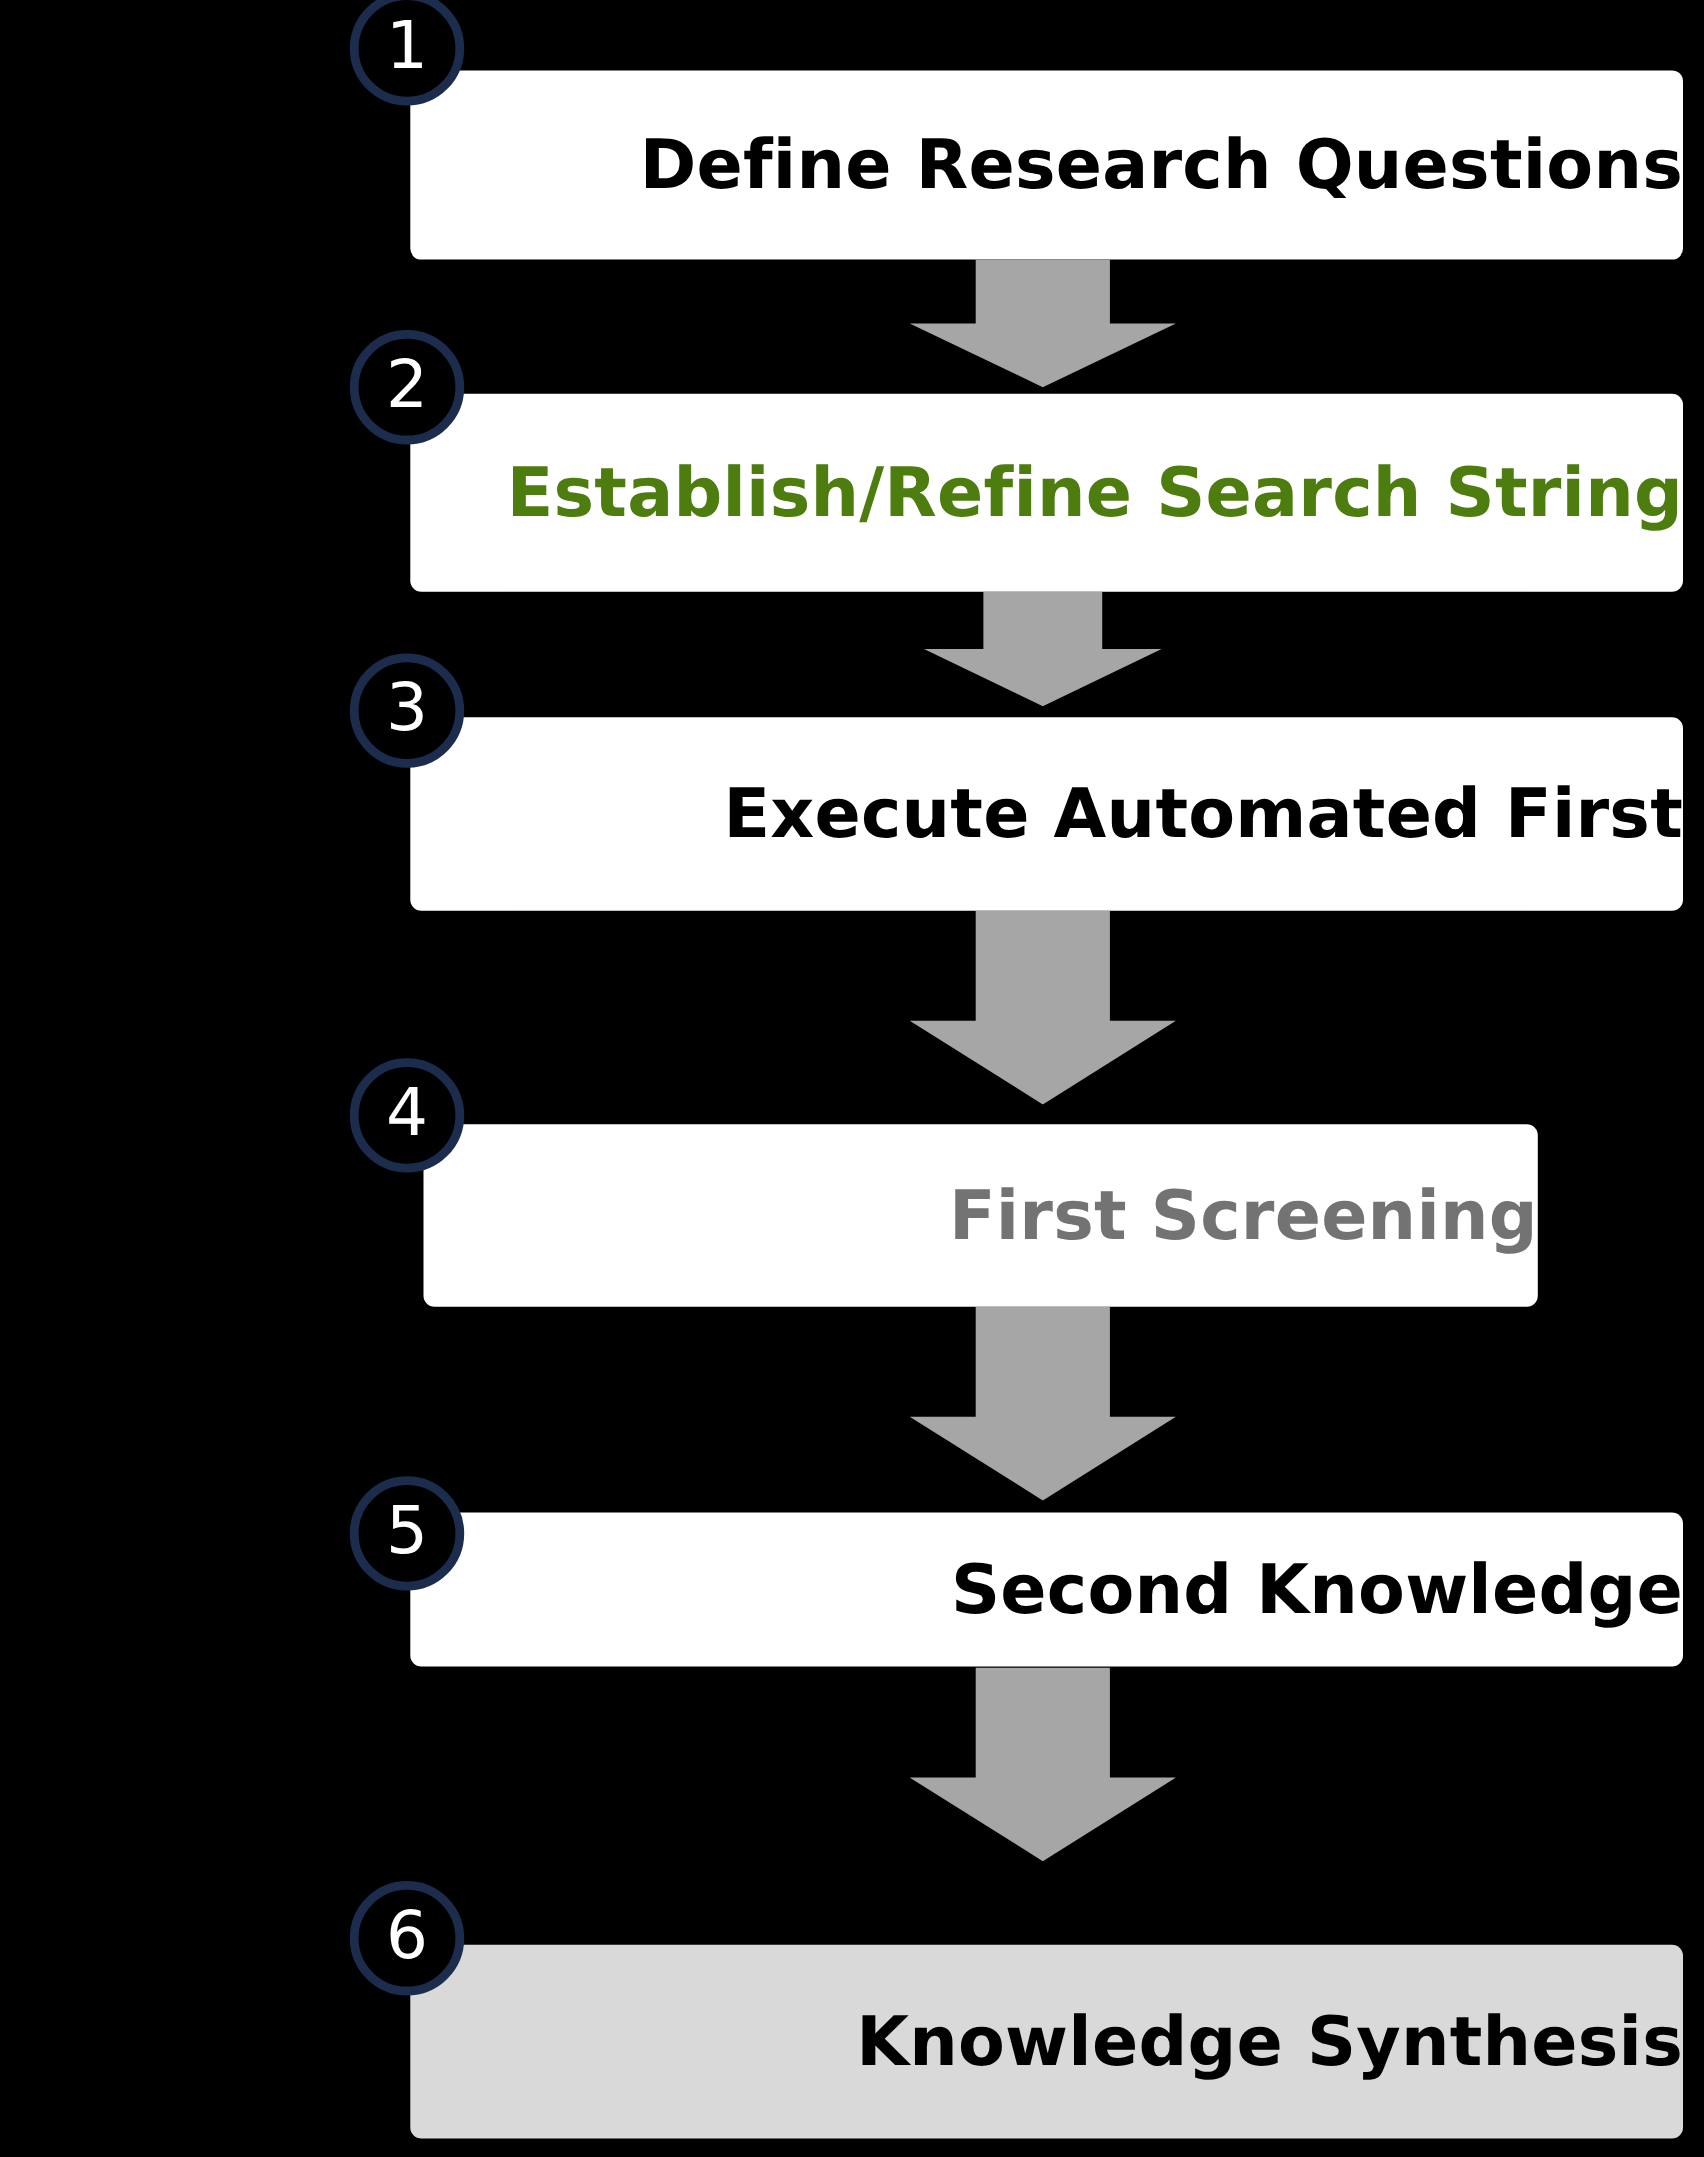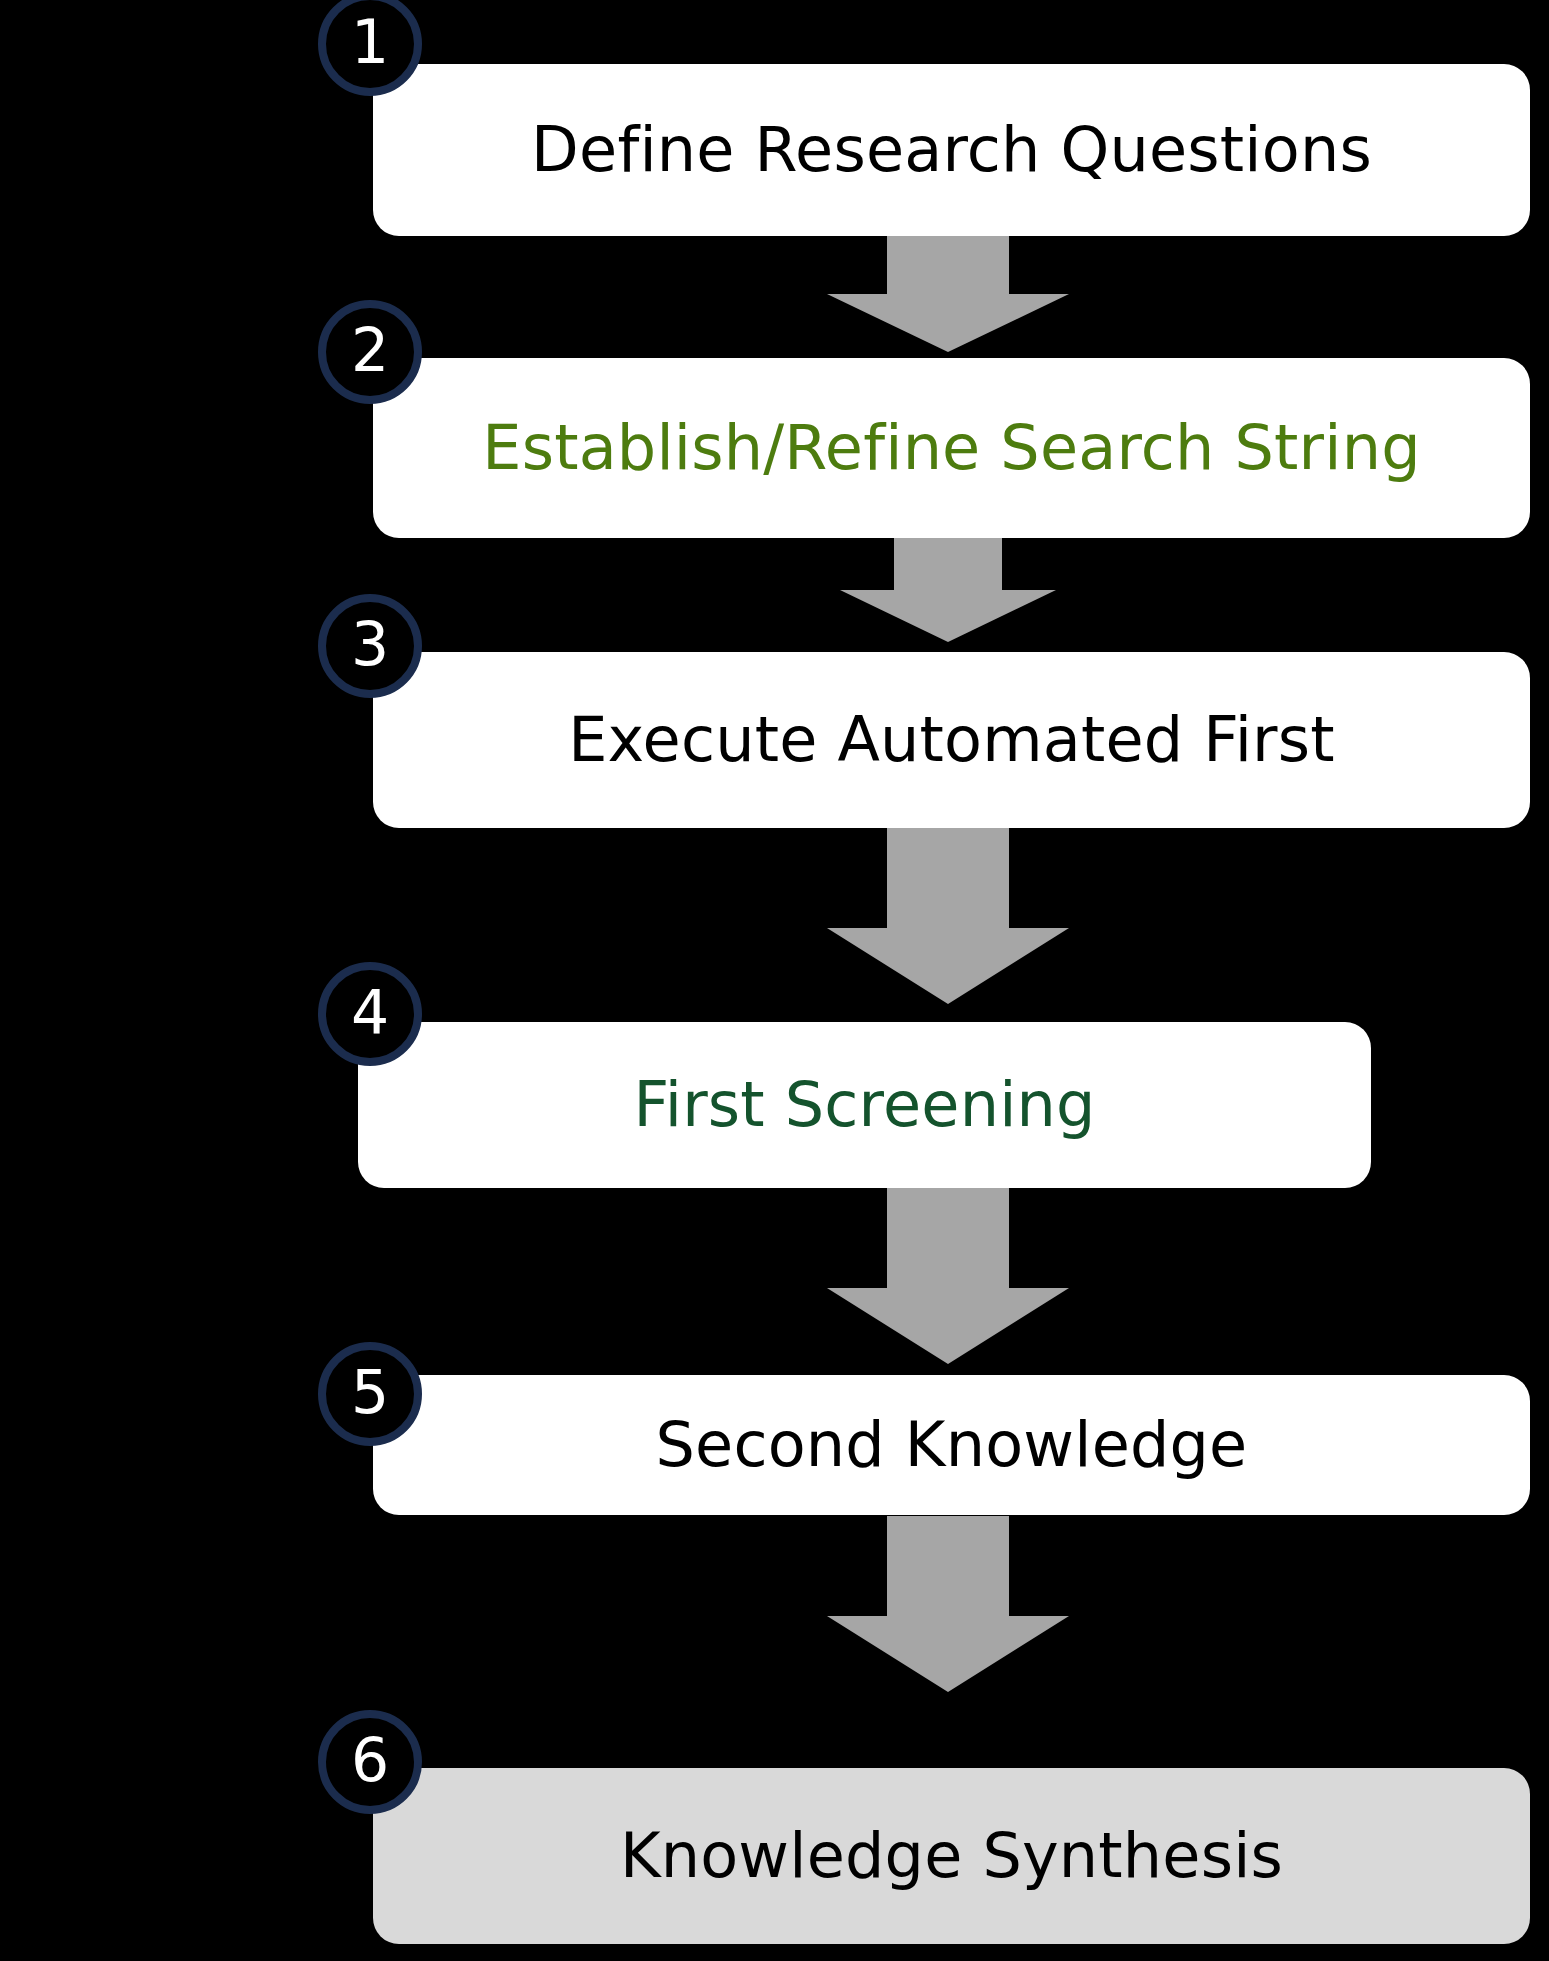--- a/index.html
+++ b/index.html
@@ -18,28 +18,28 @@
     position: relative;
     width: 1549px;
     height: 1961px;
     background: #000000;
   }
   .step {
     position: absolute;
   }
   .step-box {
     position: absolute;
-    border-radius: 26px;
+    border-radius: 10px;
     display: flex;
     align-items: center;
-    justify-content: center;
+    justify-content: flex-end;
     box-sizing: border-box;
     color: #000000;
     font-size: 62px;
-    font-weight: 400;
+    font-weight: 700;
     letter-spacing: 0.2px;
     line-height: 1.05;
     white-space: nowrap;
   }
   .step-box.fill-white { background: #FFFFFF; }
   .step-box.fill-gray  { background: #D9D9D9; }
 
   .step-badge {
     position: absolute;
     width: 104px;
@@ -112,21 +112,21 @@
     </div>
   </div>
 
   <div class="arrow" id="arrow-2" style="left: 827px; top: 828px;">
     <svg viewBox="0 0 242 176" preserveAspectRatio="none" width="242" height="176" aria-hidden="true">
       <polygon points="60,0 182,0 182,100 242,100 121,176 0,100 60,100" fill="#A6A6A6"></polygon>
     </svg>
   </div>
 
   <div class="step">
-    <div class="step-box fill-white" id="box-3" style="left: 358px; top: 1022px; width: 1013px; height: 166px; background: rgb(255, 255, 255); color: #14532d;">
+    <div class="step-box fill-white" id="box-3" style="left: 385px; top: 1022px; width: 1013px; height: 166px; background: rgb(255, 255, 255); color: #737373;">
       <span>First Screening</span>
     </div>
     <div class="step-badge" id="badge-3" style="left: 318px; top: 962px; border-color: rgb(27, 44, 77); color: rgb(255, 255, 255); background: rgb(0, 0, 0);">
       <span class="badge-num">4</span>
     </div>
   </div>
 
   <div class="arrow" id="arrow-3" style="left: 827px; top: 1188px;">
     <svg viewBox="0 0 242 176" preserveAspectRatio="none" width="242" height="176" aria-hidden="true">
       <polygon points="60,0 182,0 182,100 242,100 121,176 0,100 60,100" fill="#A6A6A6"></polygon>

